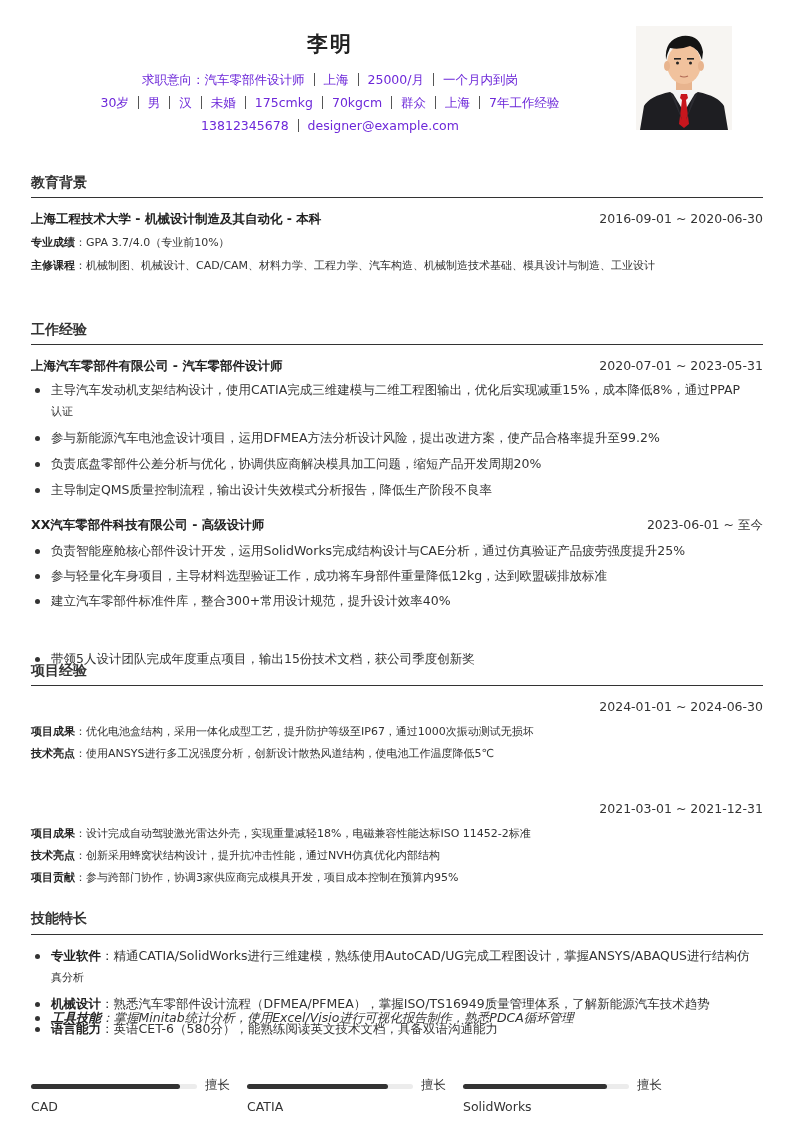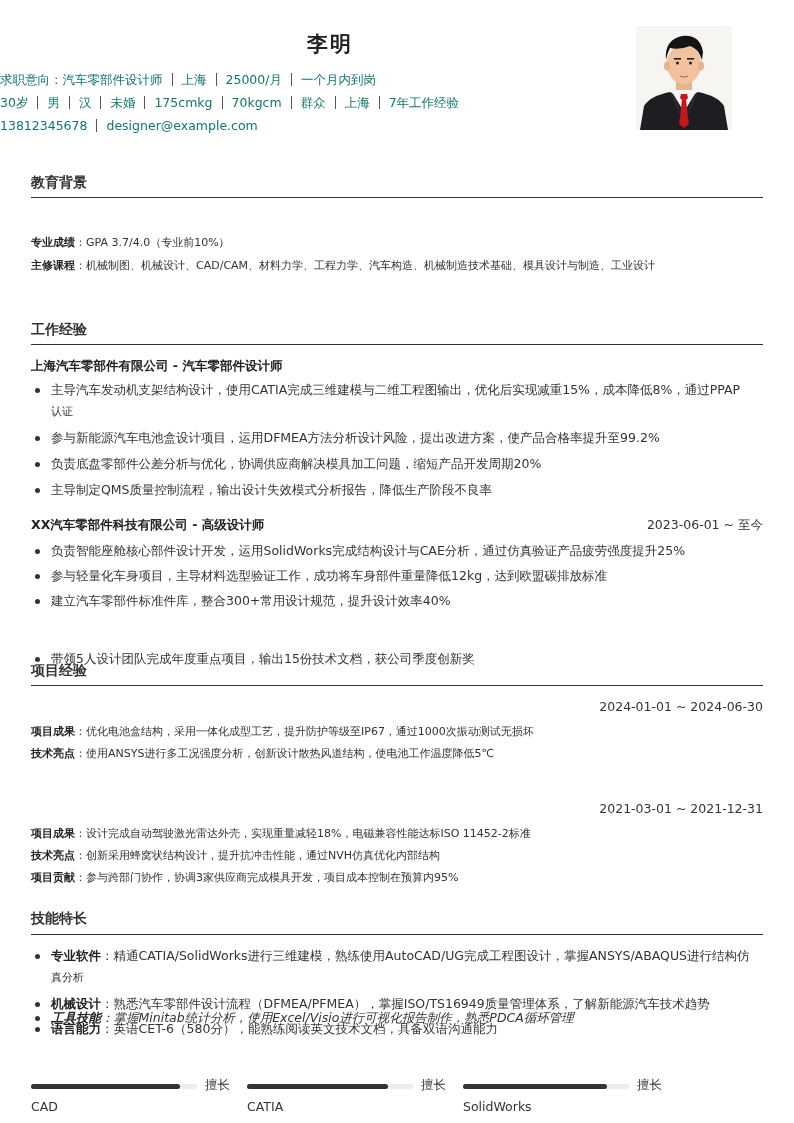--- a/index.html
+++ b/index.html
@@ -6,21 +6,21 @@
   body {
     width: 794px; height: 1123px; overflow: hidden; position: relative;
     font-family: "DejaVu Sans", "Liberation Sans", sans-serif;
     color: #333333; font-size: 12.5px;
   }
   .page { position: absolute; left: 0; top: 0; width: 794px; height: 789px; }
 
   
   .header { position: absolute; left: 0; top: 28px; width: 794px; }
   .name { position: absolute; left: 0; width: 660px; top: 2px; text-align: center; font-size: 21px; font-weight: bold; color: #222; letter-spacing: 2px; }
-  .info-line { position: absolute; left: 0; width: 660px; text-align: left; font-size: 12.5px; color: #0f766e; white-space: nowrap; }
+  .info-line { position: absolute; left: 0; width: 660px; text-align: center; font-size: 12.5px; color: #6d28d9; white-space: nowrap; }
   .info-line.l1 { top: 44px; }
   .info-line.l2 { top: 67px; }
   .info-line.l3 { top: 90px; }
   .info-line .sep { display: inline-block; width: 1px; height: 13px; background: #555; margin: 0 9px; vertical-align: -2px; }
   .avatar { position: absolute; left: 636px; top: 26px; width: 96px; height: 104px; background: #f7f5f2; overflow: hidden; }
 
   
   .section-title { position: absolute; left: 31px; font-size: 14px; font-weight: bold; color: #333; }
   .section-rule { position: absolute; left: 31px; width: 732px; height: 1px; background: #333; }
   .row { position: absolute; left: 31px; width: 732px; font-size: 12.5px; line-height: 22px; }
@@ -82,32 +82,37 @@
       <rect x="38" y="32" width="7" height="1.6" fill="#222"></rect>
       <rect x="51" y="32" width="7" height="1.6" fill="#222"></rect>
       <circle cx="41.5" cy="37" r="1.5" fill="#222"></circle>
       <circle cx="54.5" cy="37" r="1.5" fill="#222"></circle>
       <path d="M44 50 Q48 52 52 50" stroke="#b06a55" stroke-width="1.2" fill="none"></path>
     </svg>
   </div>
 
   <div class="section-title" style="top:174px;">教育背景</div>
   <div class="section-rule" style="top:197px;"></div>
+  <div class="row" style="top:208px;">
+    <span class="left">上海工程技术大学 - 机械设计制造及其自动化 - 本科</span>
+    <span class="right">2016-09-01 ~ 2020-06-30</span>
+  </div>
   <div class="line" style="top:232px;">
     <b>专业成绩</b>：<span>GPA 3.7/4.0（专业前10%）</span>
   </div>
   <div class="line" style="top:255px;">
     <b>主修课程</b>：<span>机械制图、机械设计、CAD/CAM、材料力学、工程力学、汽车构造、机械制造技术基础、模具设计与制造、工业设计</span>
   </div>
 
   <div class="section-title" style="top:321px;">工作经验</div>
   <div class="section-rule" style="top:344px;"></div>
 
   <div class="row" style="top:355px;">
     <span class="left">上海汽车零部件有限公司 - 汽车零部件设计师</span>
+    <span class="right">2020-07-01 ~ 2023-05-31</span>
   </div>
   <div class="bullet" style="top:379px;">主导汽车发动机支架结构设计，使用CATIA完成三维建模与二维工程图输出，优化后实现减重15%，成本降低8%，通过PPAP</div>
   <div class="line" style="top:401px; left:51px; width:712px;">认证</div>
   <div class="bullet" style="top:427px;">参与新能源汽车电池盒设计项目，运用DFMEA方法分析设计风险，提出改进方案，使产品合格率提升至99.2%</div>
   <div class="bullet" style="top:453px;">负责底盘零部件公差分析与优化，协调供应商解决模具加工问题，缩短产品开发周期20%</div>
   <div class="bullet" style="top:479px;">主导制定QMS质量控制流程，输出设计失效模式分析报告，降低生产阶段不良率</div>
 
   <div class="row" style="top:514px;">
     <span class="left">XX汽车零部件科技有限公司 - 高级设计师</span>
     <span class="right">2023-06-01 ~ 至今</span>

